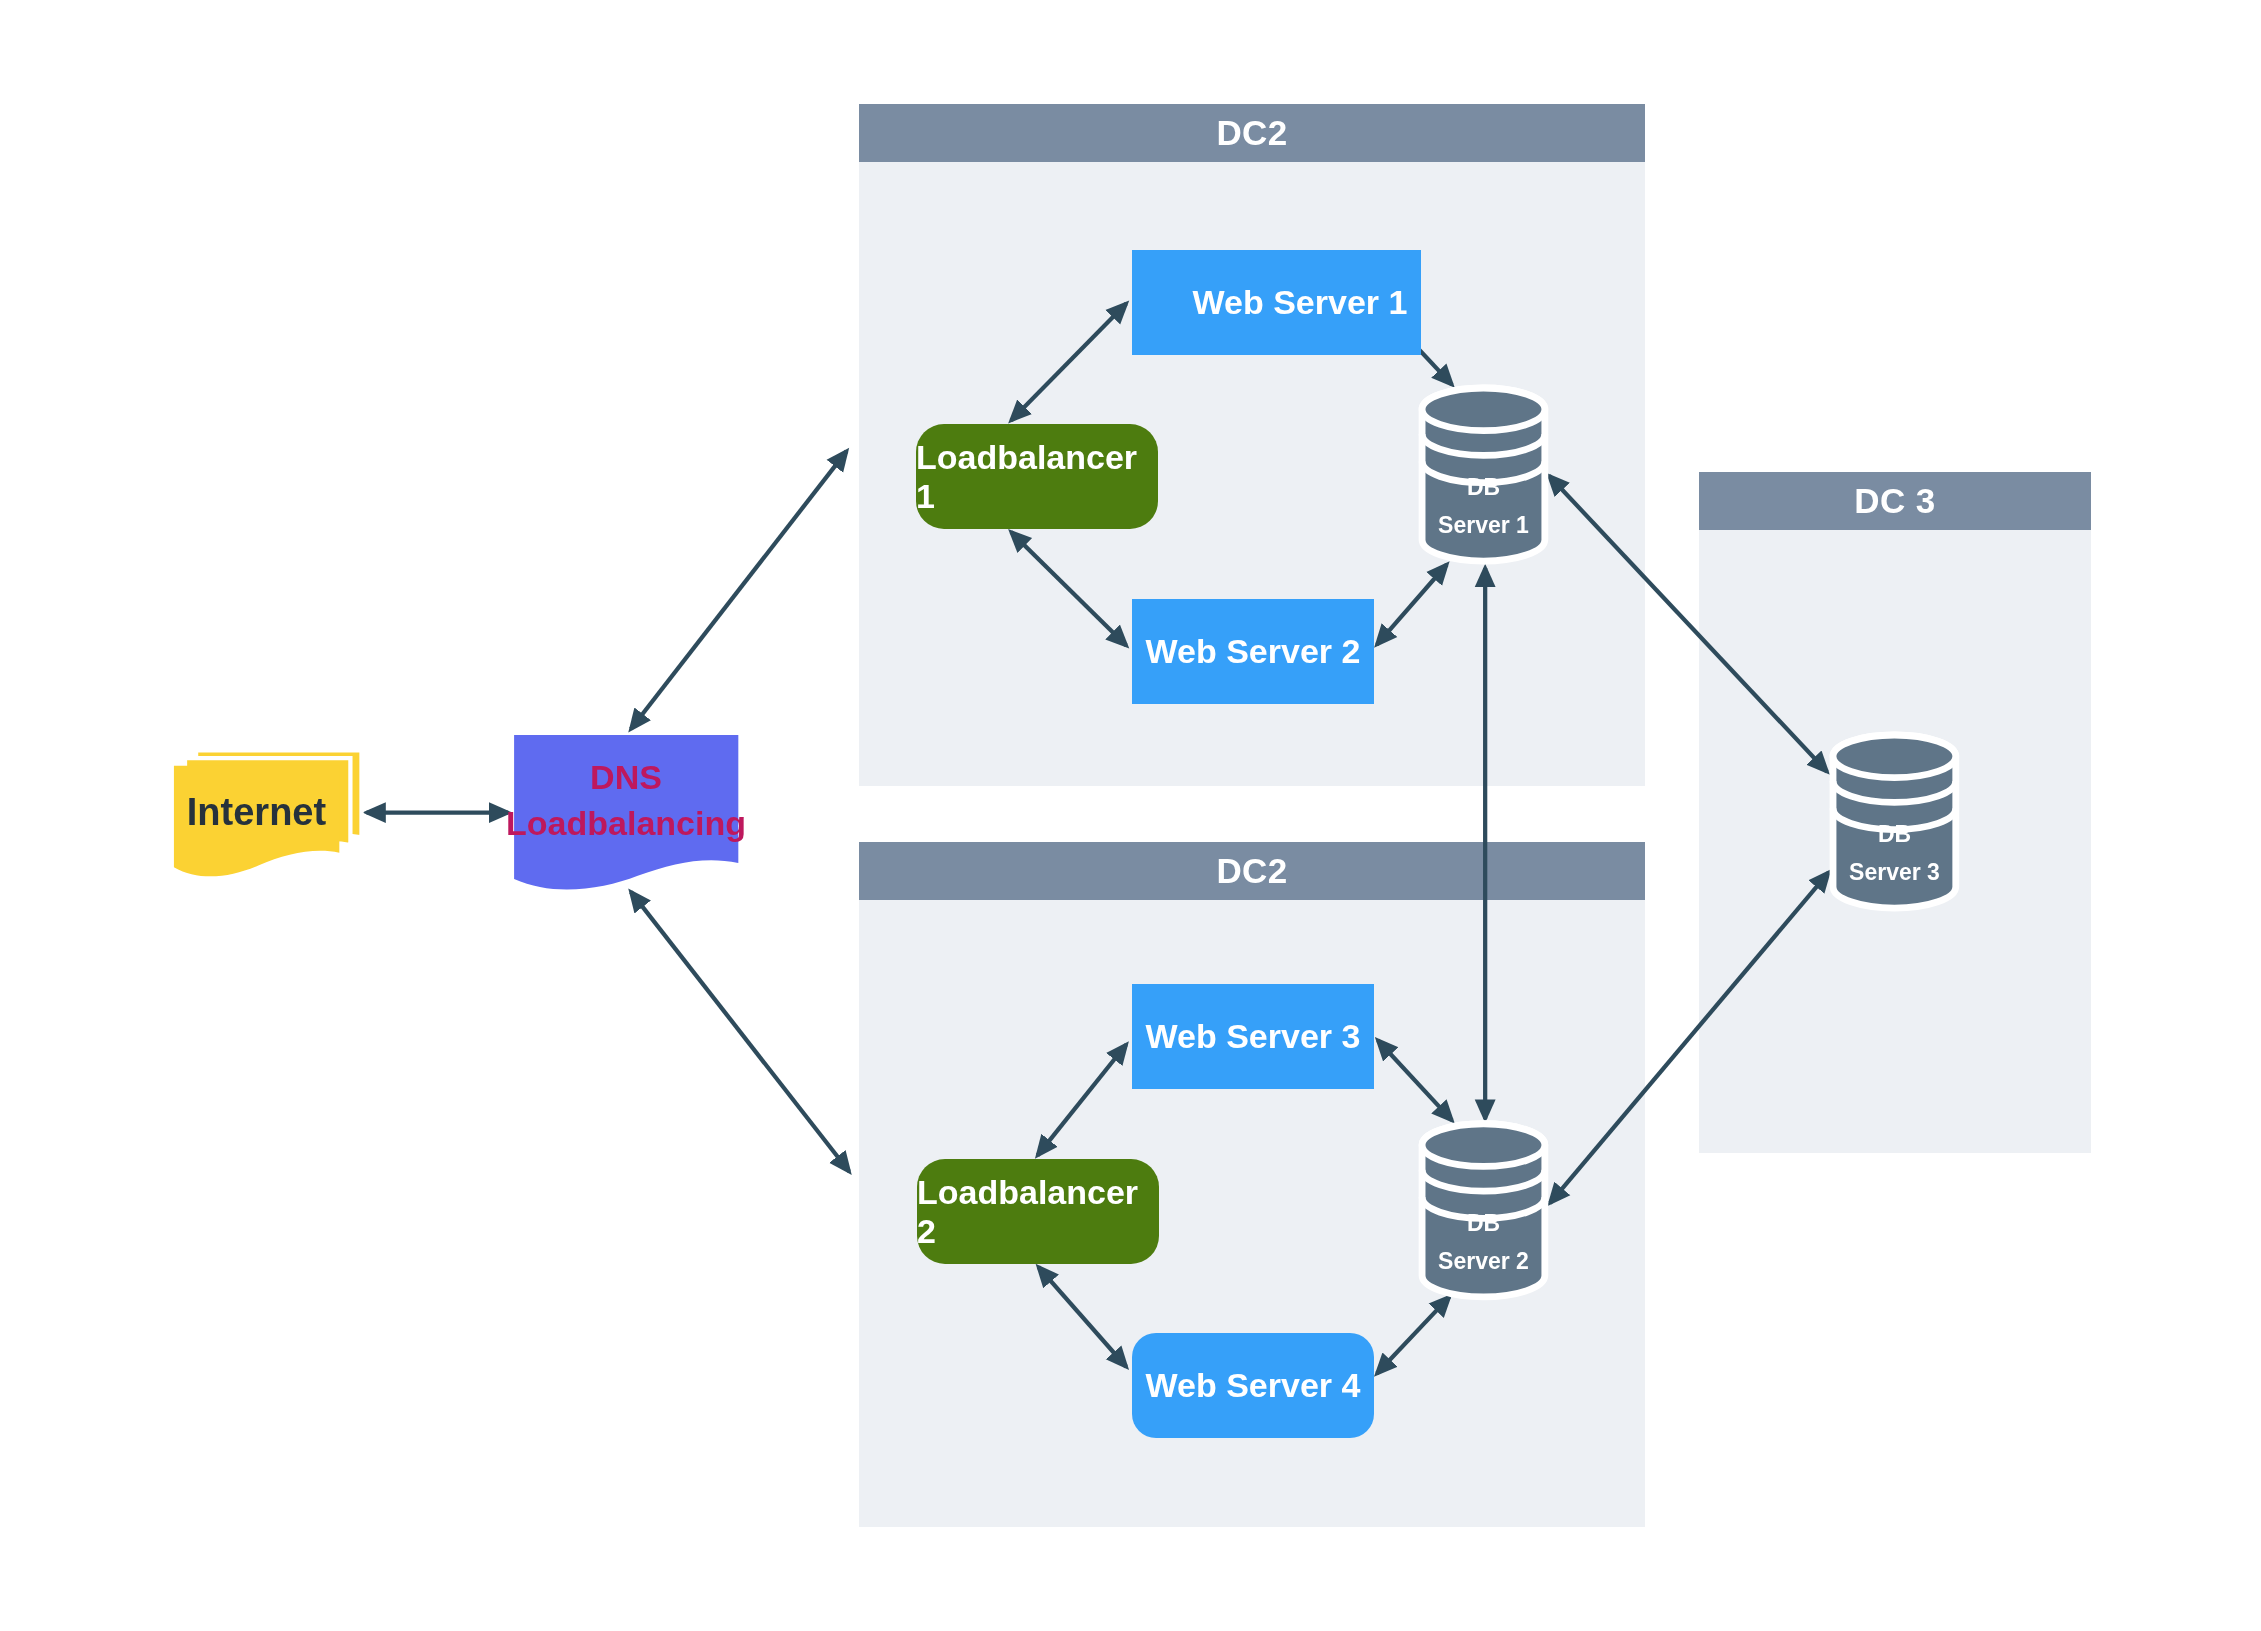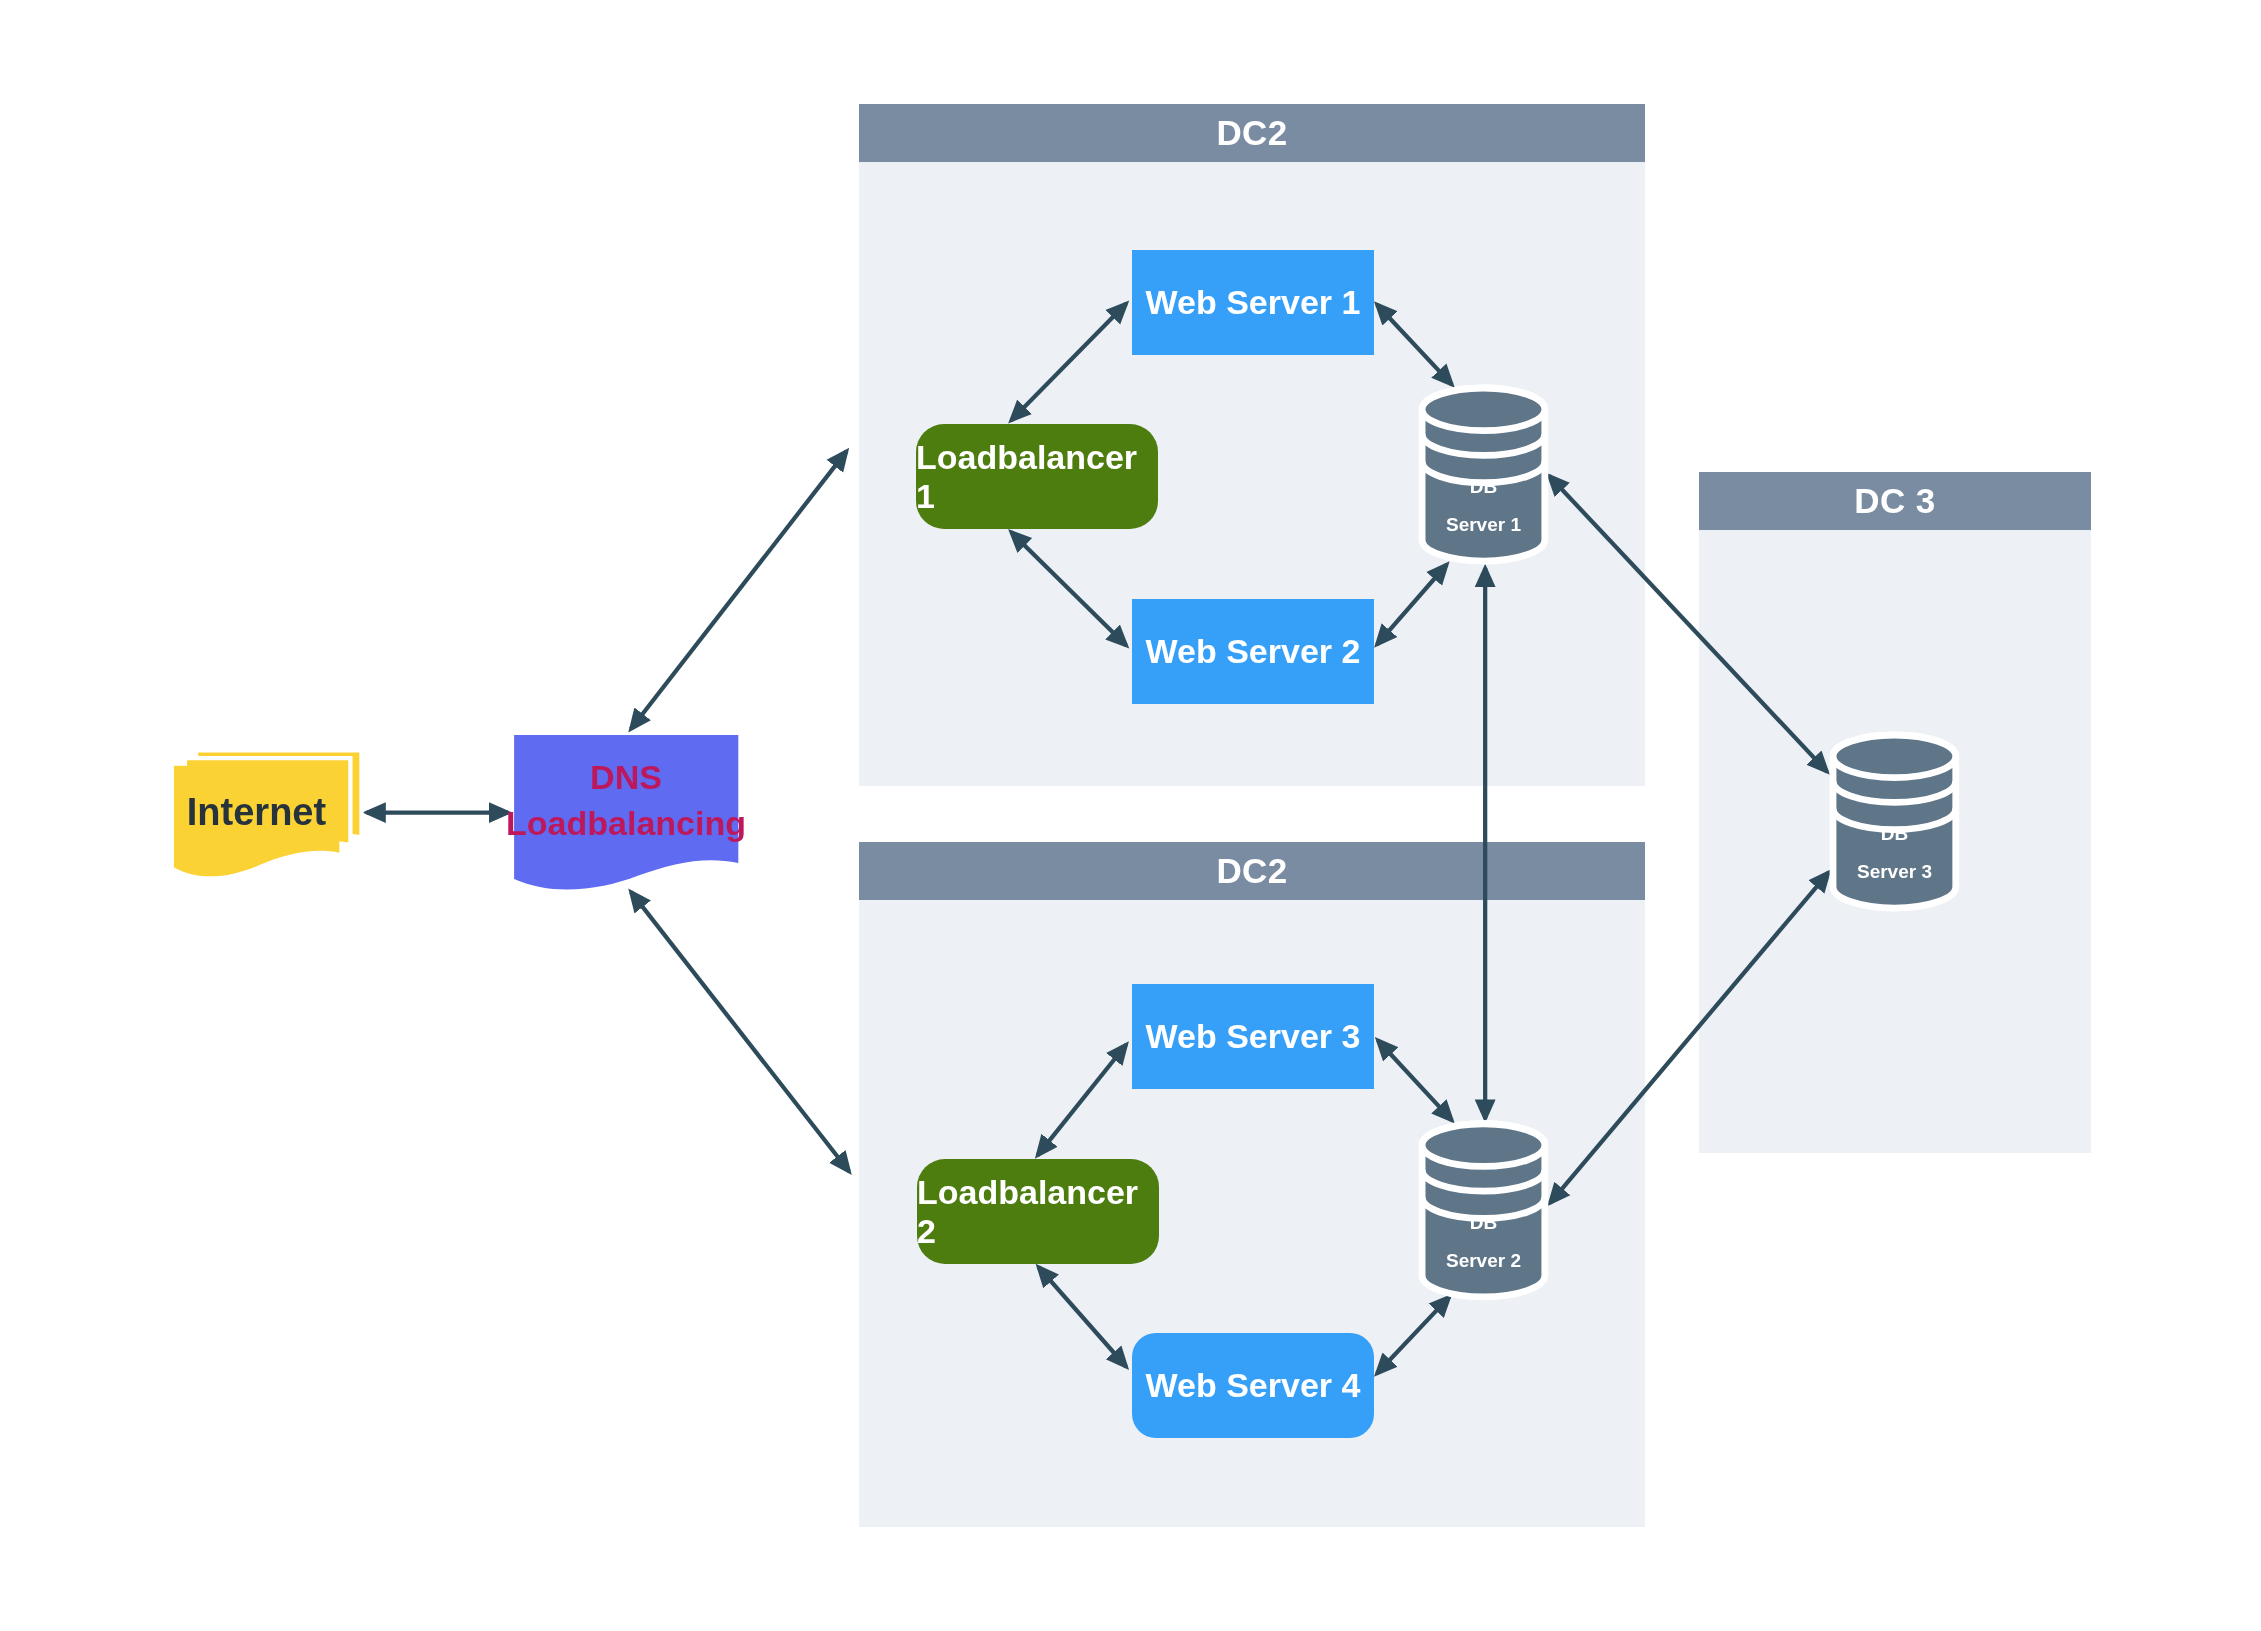--- a/index.html
+++ b/index.html
@@ -60,21 +60,21 @@
   .internet-label {
     left: 174px; top: 770px; width: 165px; height: 85px;
     color: #26323C; font-size: 38px; font-weight: bold;
   }
   .dns-label {
     left: 514px; top: 742px; width: 224px; height: 115px;
     color: #be185d; font-size: 34px; font-weight: bold; line-height: 46px;
   }
   .db-label {
     width: 123px; height: 85px;
-    color: #ffffff; font-size: 19px; font-weight: bold; line-height: 38px;
+    color: #ffffff; font-size: 23px; font-weight: bold; line-height: 38px;
   }
   .db1-label { left: 1422px; top: 463px; }
   .db2-label { left: 1422px; top: 1199px; }
   .db3-label { left: 1833px; top: 810px; }
 </style>
 </head>
 <body>
 
 <div class="canvas">
 
@@ -151,21 +151,21 @@
       <path d="M2150,948 A72,25 0 0 0 2294,948" fill="none" stroke="#ffffff" stroke-width="8"></path>
     </g>
   </svg>
 
   <div class="node-box lb-box" style="left:916px; top:424px;">
     <span>Loadbalancer 1</span>
   </div>
   <div class="node-box lb-box" style="left:917px; top:1159px;">
     <span>Loadbalancer 2</span>
   </div>
-  <div class="node-box ws-box" style="left:1132px; top:250px;">
+  <div class="node-box ws-box" style="left:1132px; top:250px;padding-left:47px;">
     <span>Web Server 1</span>
   </div>
   <div class="node-box ws-box" style="left:1132px; top:599px;">
     <span>Web Server 2</span>
   </div>
   <div class="node-box ws-box" style="left:1132px; top:984px;">
     <span>Web Server 3</span>
   </div>
   <div class="node-box ws-box" style="left:1132px; top:1333px;border-radius:24px;">
     <span>Web Server 4</span>

